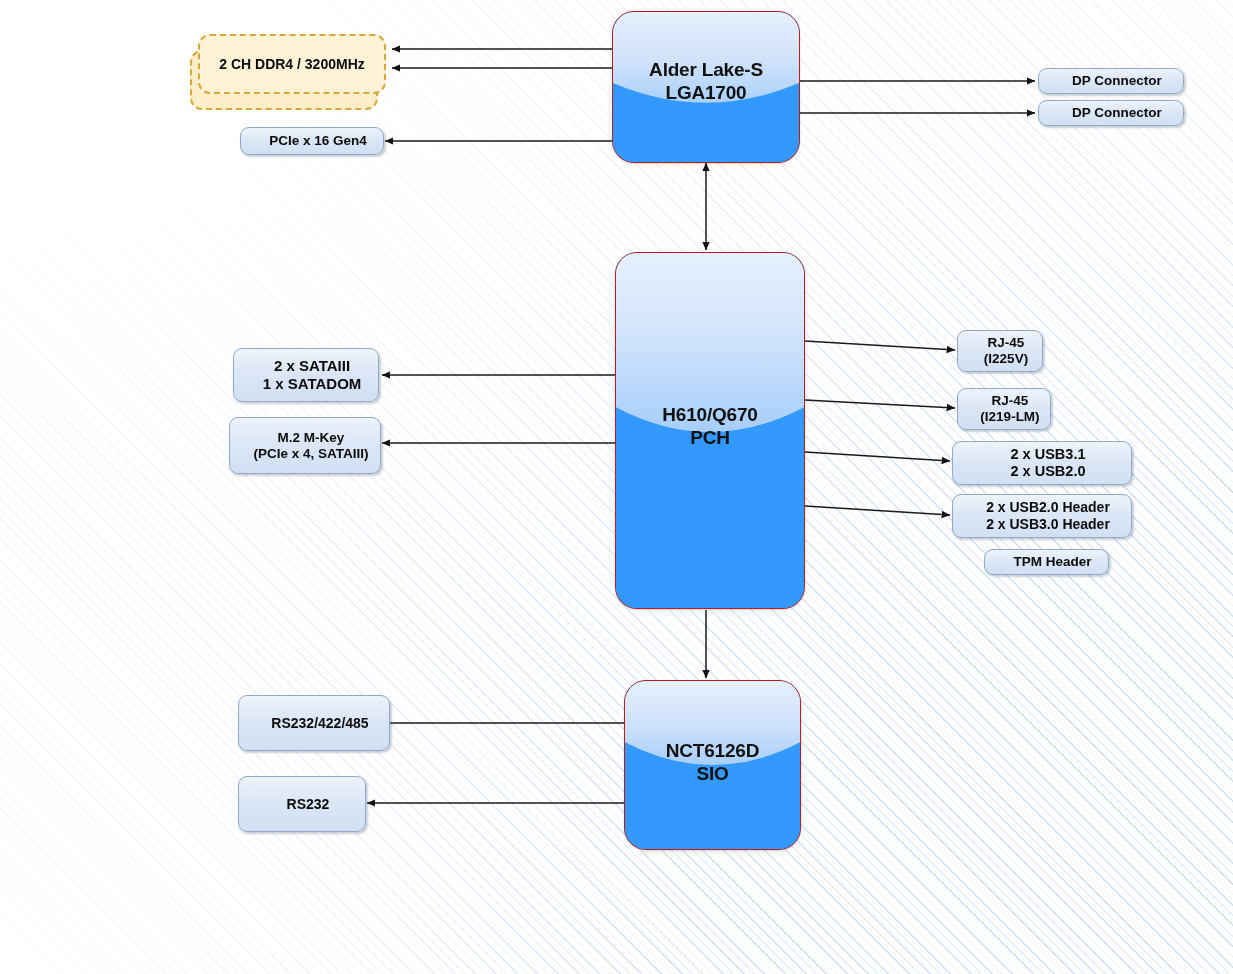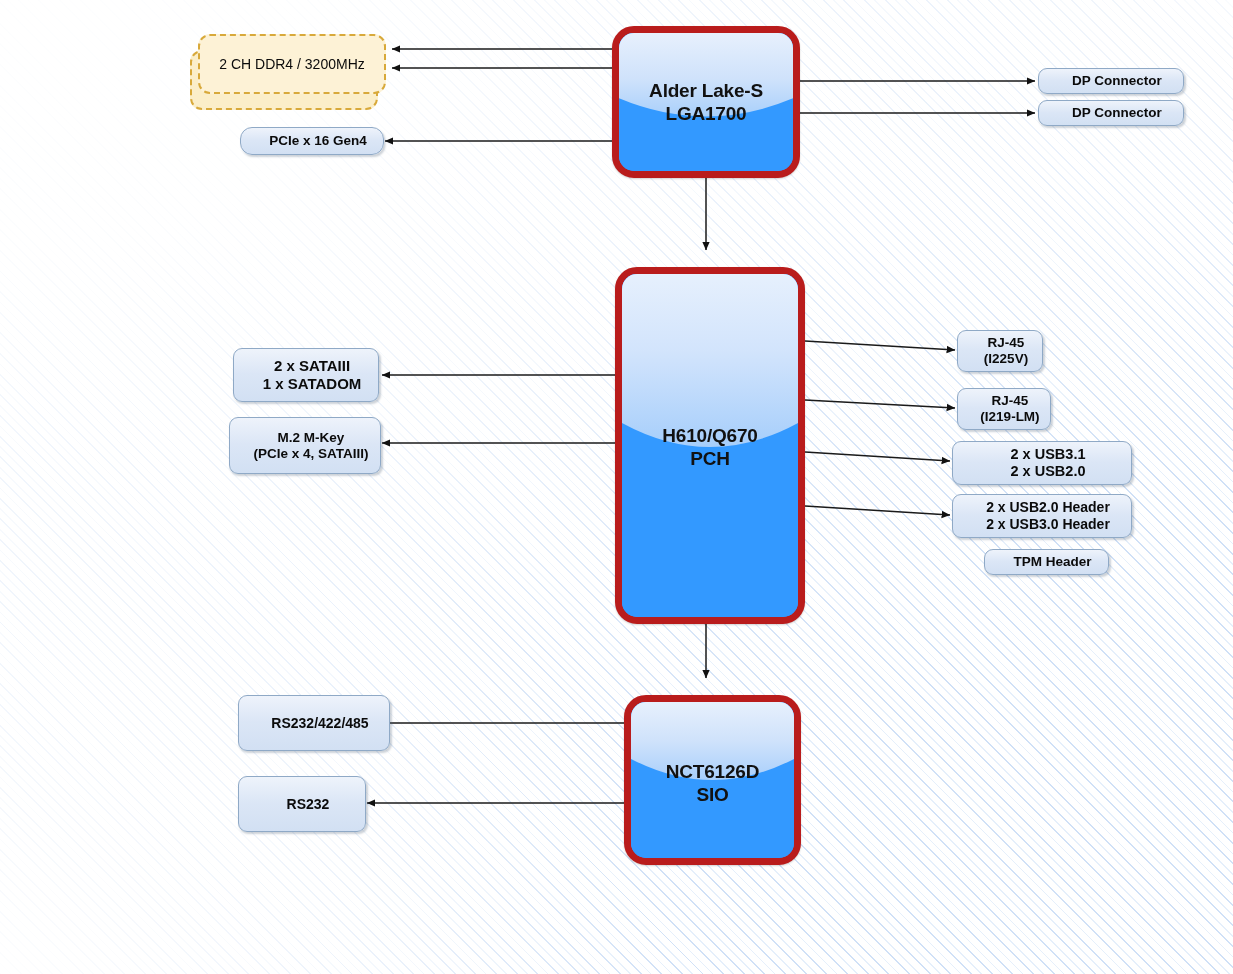--- a/index.html
+++ b/index.html
@@ -40,25 +40,24 @@
       radial-gradient(900px 600px at 100% 0%, rgba(255,255,255,0.80) 0%, rgba(255,255,255,0.25) 55%, rgba(255,255,255,0) 80%);
     pointer-events:none;
   }
   #svg-layer{position:absolute;left:0;top:0;width:1233px;height:974px;pointer-events:none;}
 
   .node{position:absolute;box-sizing:border-box;}
 
   
   .chip{
     border-radius:22px;
-    border:7px solid #b91c1c;
+    border:1px solid #b91c1c;
     overflow:hidden;
     box-shadow:0 1px 2px rgba(0,0,0,0.18);
     background:#3399ff;
-    margin-top:15px;
   }
   .chip .liquid{
     position:absolute;left:0;top:0;width:100%;height:100%;
   }
   .chip .chip-label{
     position:absolute;left:0;right:0;
     text-align:center;
     color:#111111;
     font-weight:bold;
     line-height:1.22;
@@ -91,21 +90,21 @@
     box-sizing:border-box;
   }
   .mem-front{
     position:absolute;left:8px;top:0;
     border:2px dashed #d8a93a;
     background:#fdf2d6;
     border-radius:12px;
     box-sizing:border-box;
     display:flex;align-items:center;justify-content:center;
     text-align:center;
-    color:#0b0b0b;font-weight:normal;line-height:1.18;
+    color:#0b0b0b;font-weight:bold;line-height:1.18;
   }
 </style>
 </head>
 <body>
 
 <div id="canvas">
 
   <div id="hatch"></div>
   <div id="vignette"></div>
 
@@ -163,21 +162,21 @@
       </defs>
       <rect x="0" y="0" width="188" height="152" fill="#3399ff"></rect>
       <path d="M0,0 H188 V72 Q94,112 0,72 Z" fill="url(#gradTopCpu)"></path>
     </svg>
     <div class="chip-label" style="top:46px;font-size:19px;">
       <div>Alder Lake-S</div>
       <div>LGA1700</div>
     </div>
   </div>
 
-  <div class="node pbox" style="left:240px;top:127px;width:144px;height:28px;font-size:13.5px;border-radius:12px;">
+  <div class="node pbox" style="left:240px;top:127px;width:144px;height:28px;font-size:13.5px;">
     <span>PCIe x 16 Gen4</span>
   </div>
 
   <div class="node pbox" style="left:1038px;top:68px;width:146px;height:26px;font-size:13.5px;">
     <span>DP Connector</span>
   </div>
   <div class="node pbox" style="left:1038px;top:100px;width:146px;height:26px;font-size:13.5px;">
     <span>DP Connector</span>
   </div>
 

